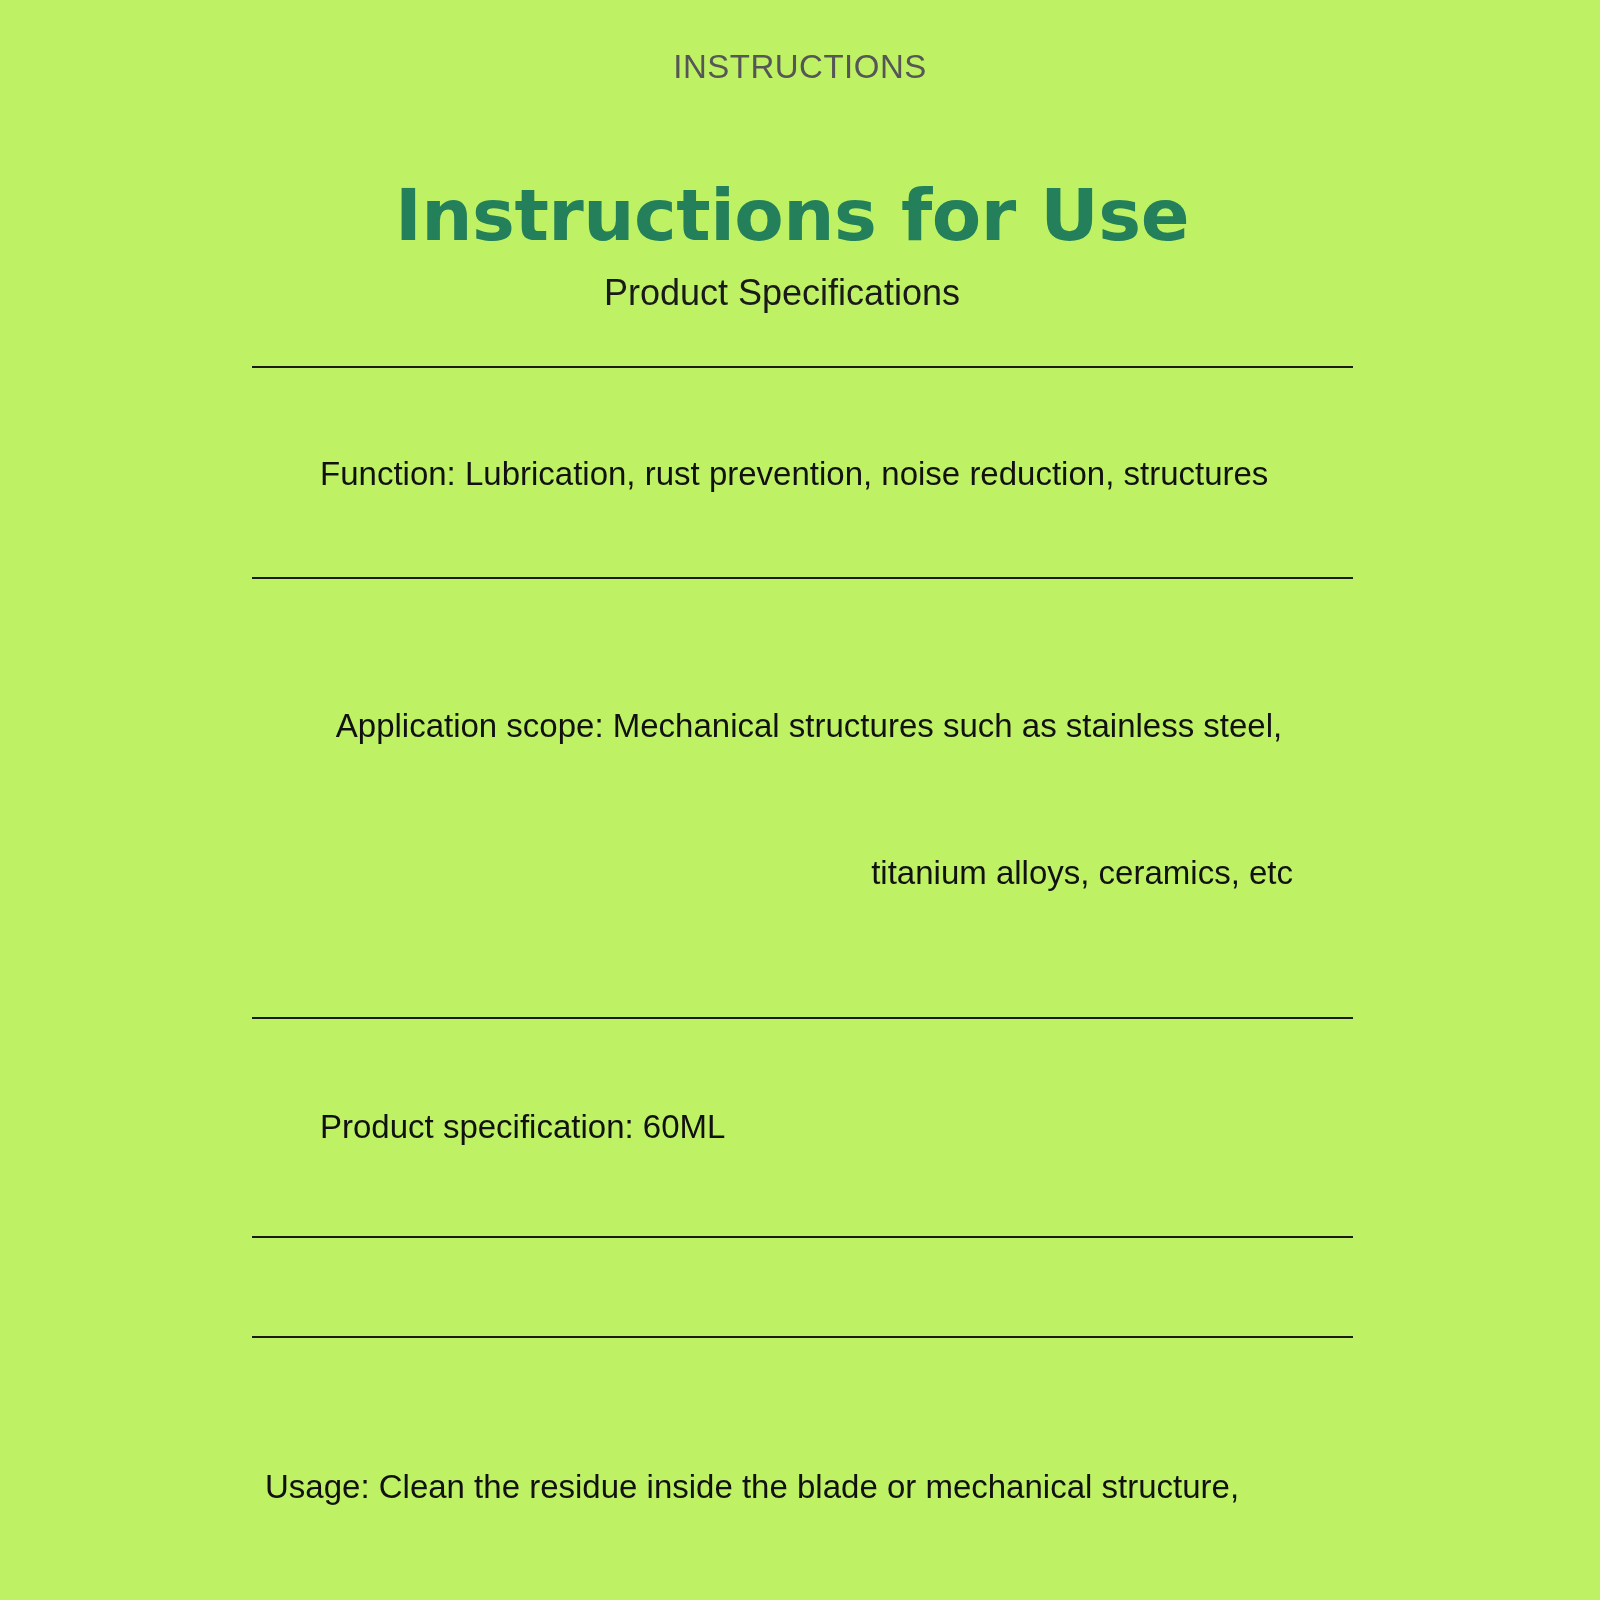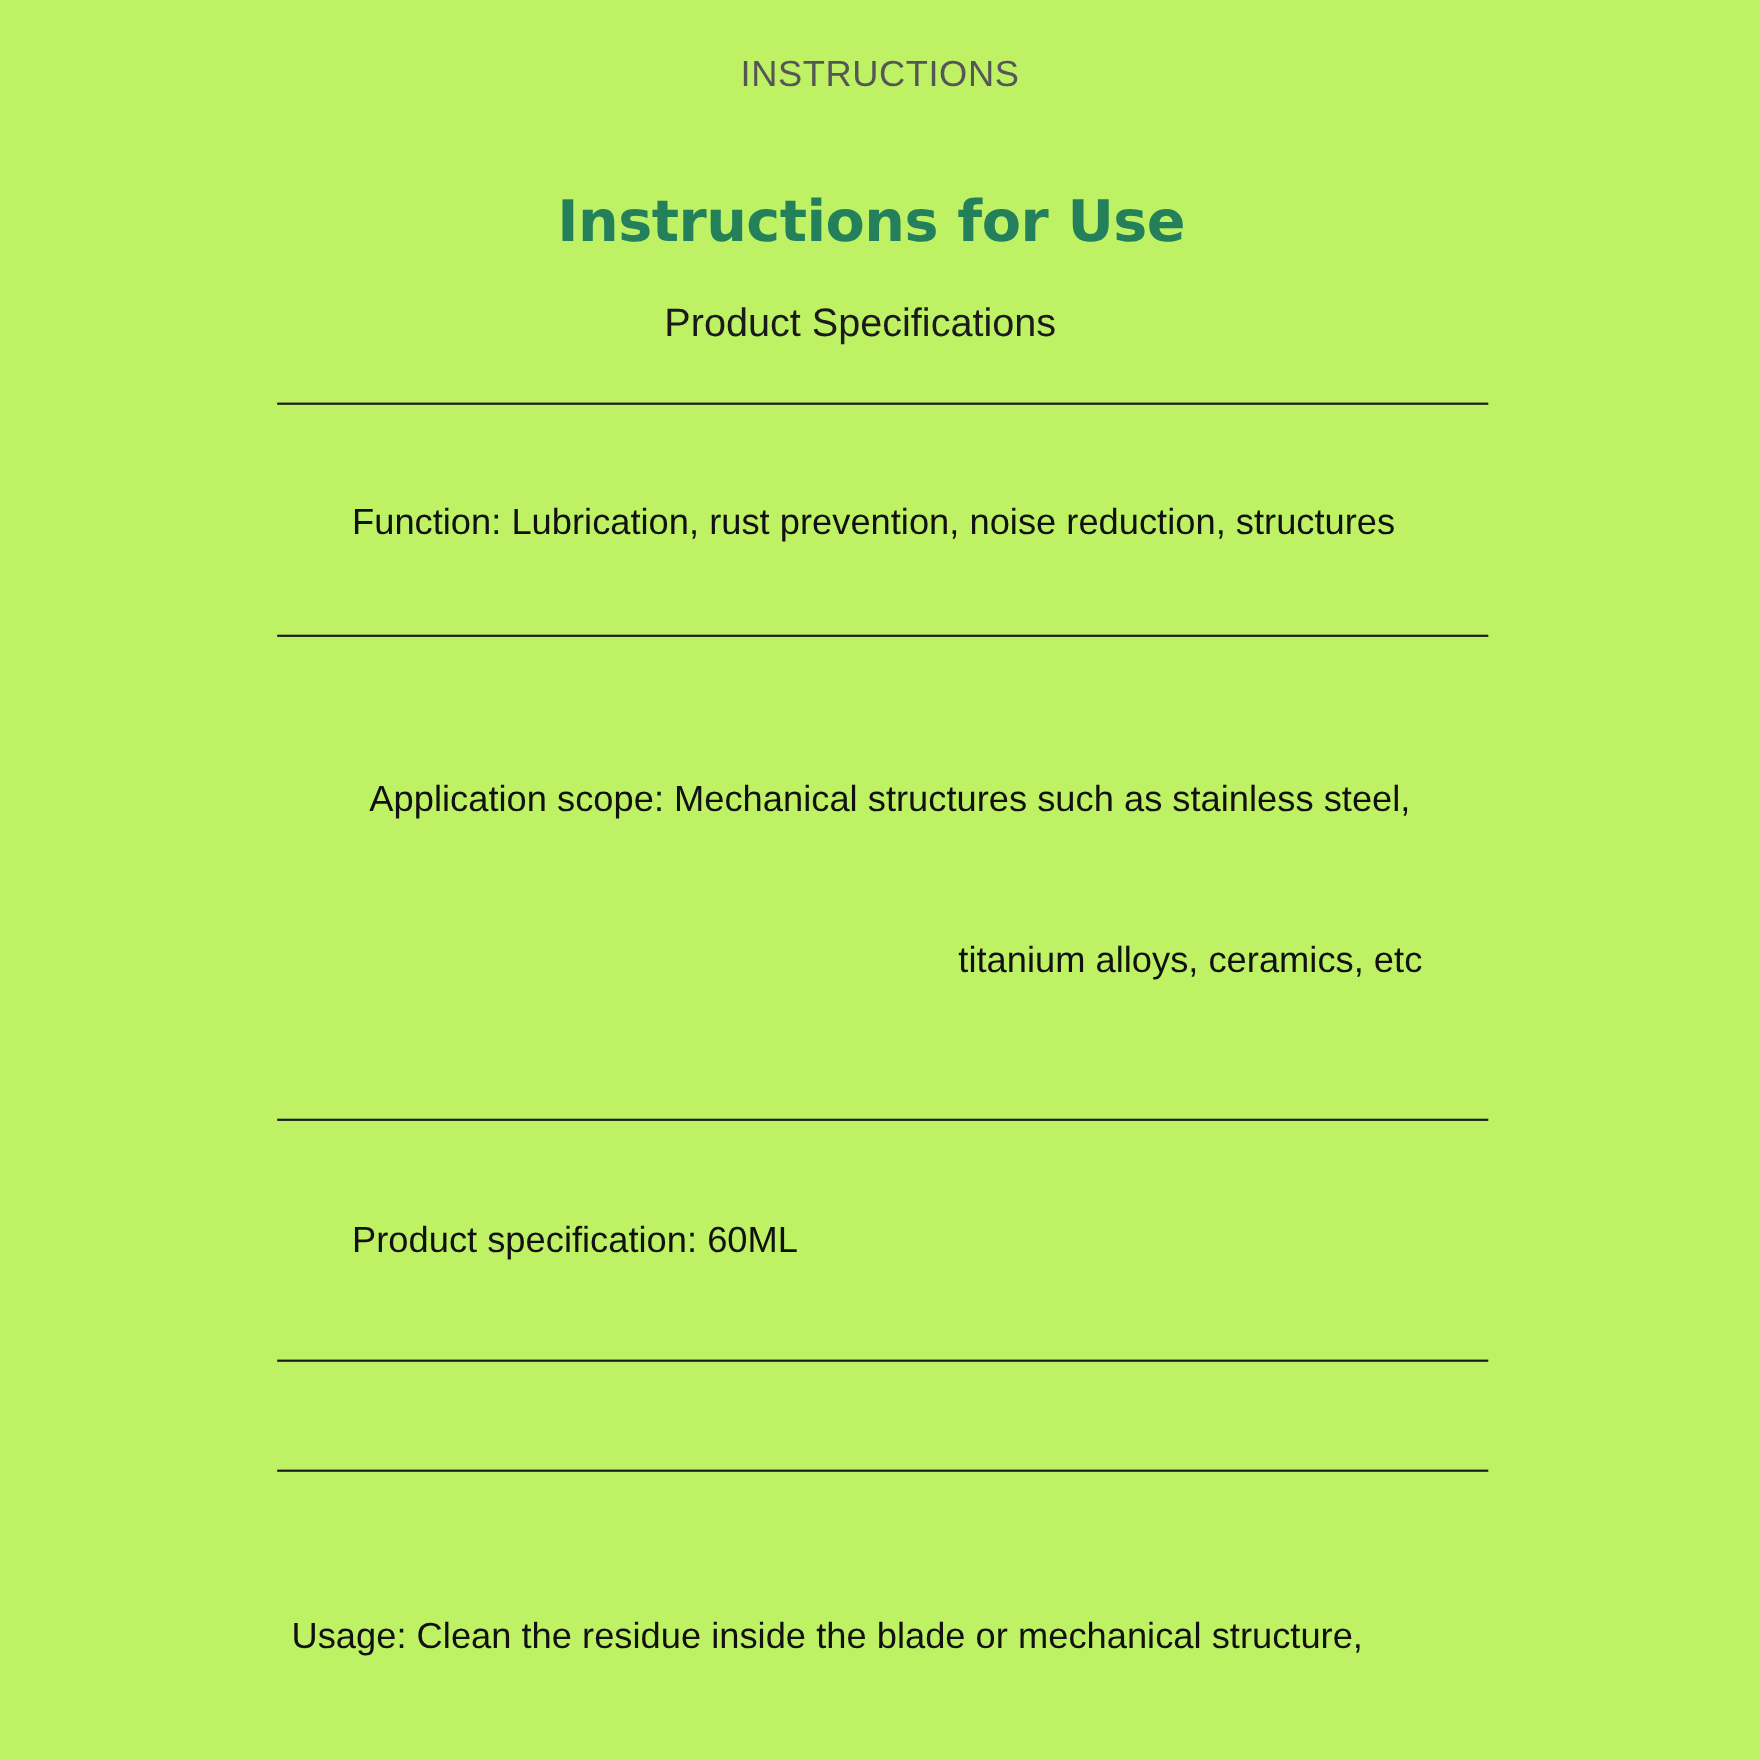--- a/index.html
+++ b/index.html
@@ -36,21 +36,21 @@
     font-weight: 400;
     font-family: "Liberation Sans", "DejaVu Sans", sans-serif;
   }
 
   .main-title {
     position: absolute;
     left: 0;
     top: 124px;
     width: 1584px;
     text-align: center;
-    font-size: 52px;
+    font-size: 72px;
     line-height: 86px;
     font-weight: 700;
     color: #23805b;
     font-family: "DejaVu Sans", "Liberation Sans", sans-serif;
     letter-spacing: -0.5px;
   }
 
   .subtitle {
     position: absolute;
     left: 0;

